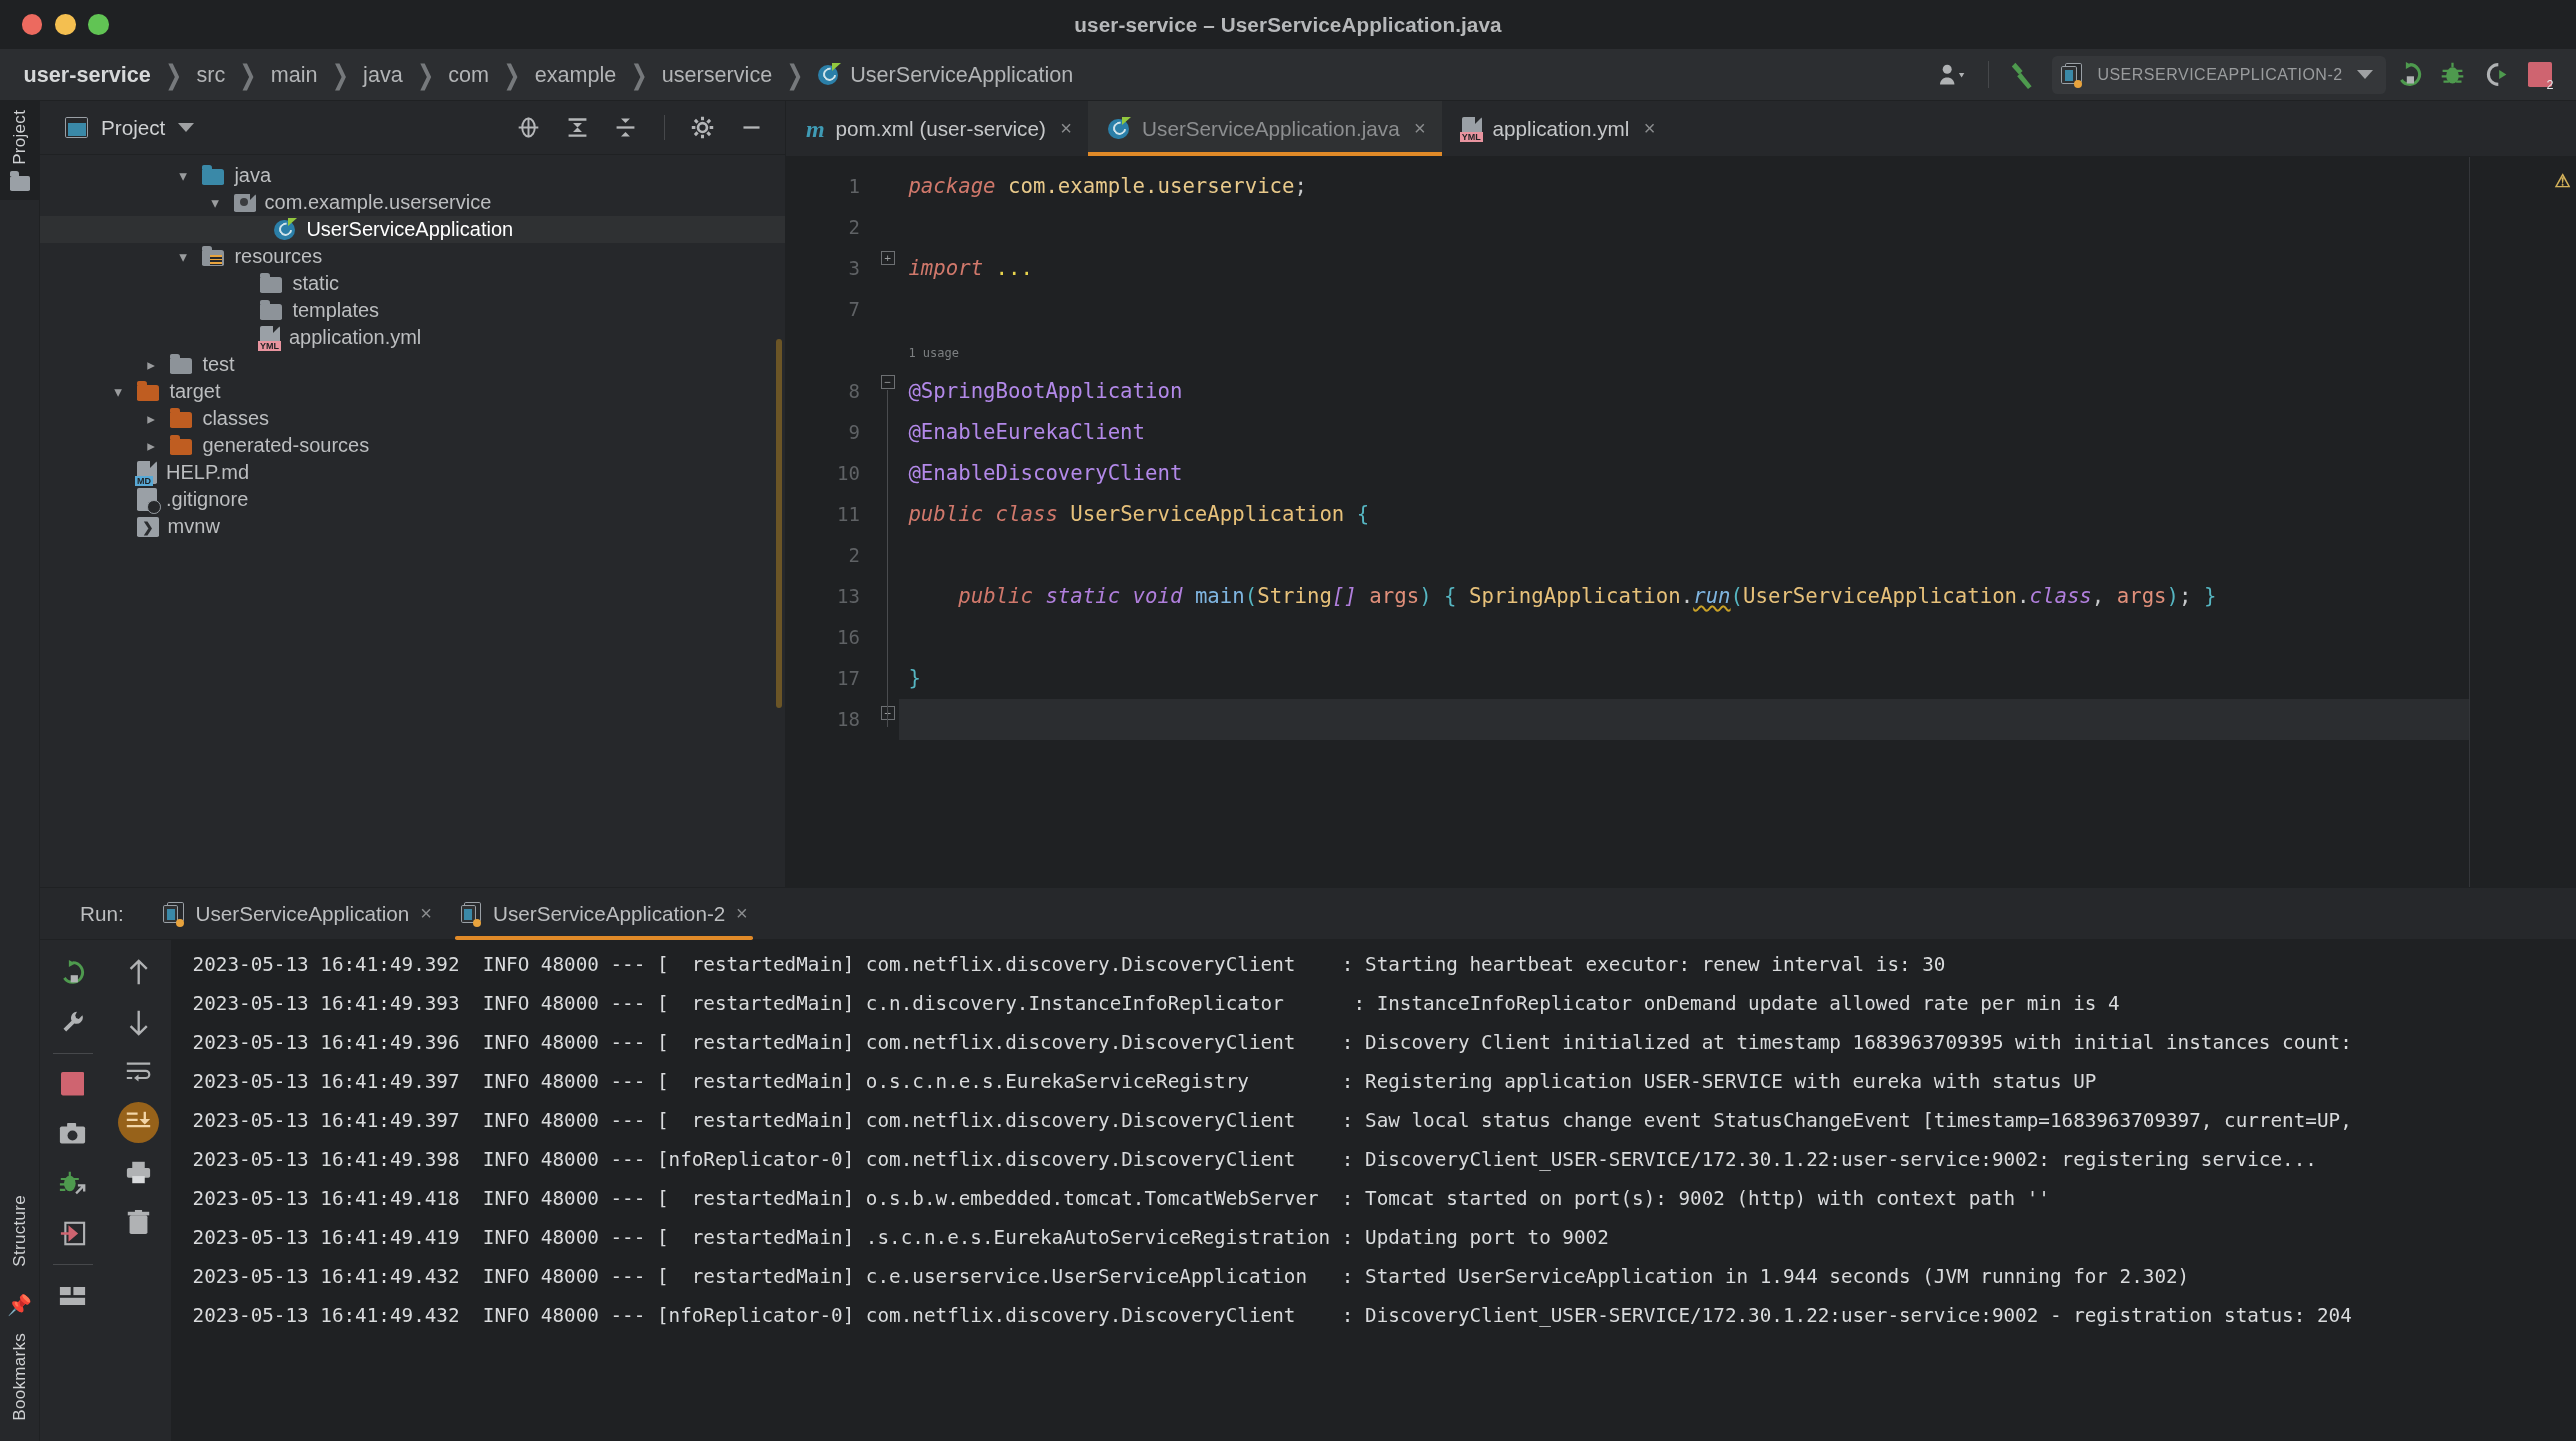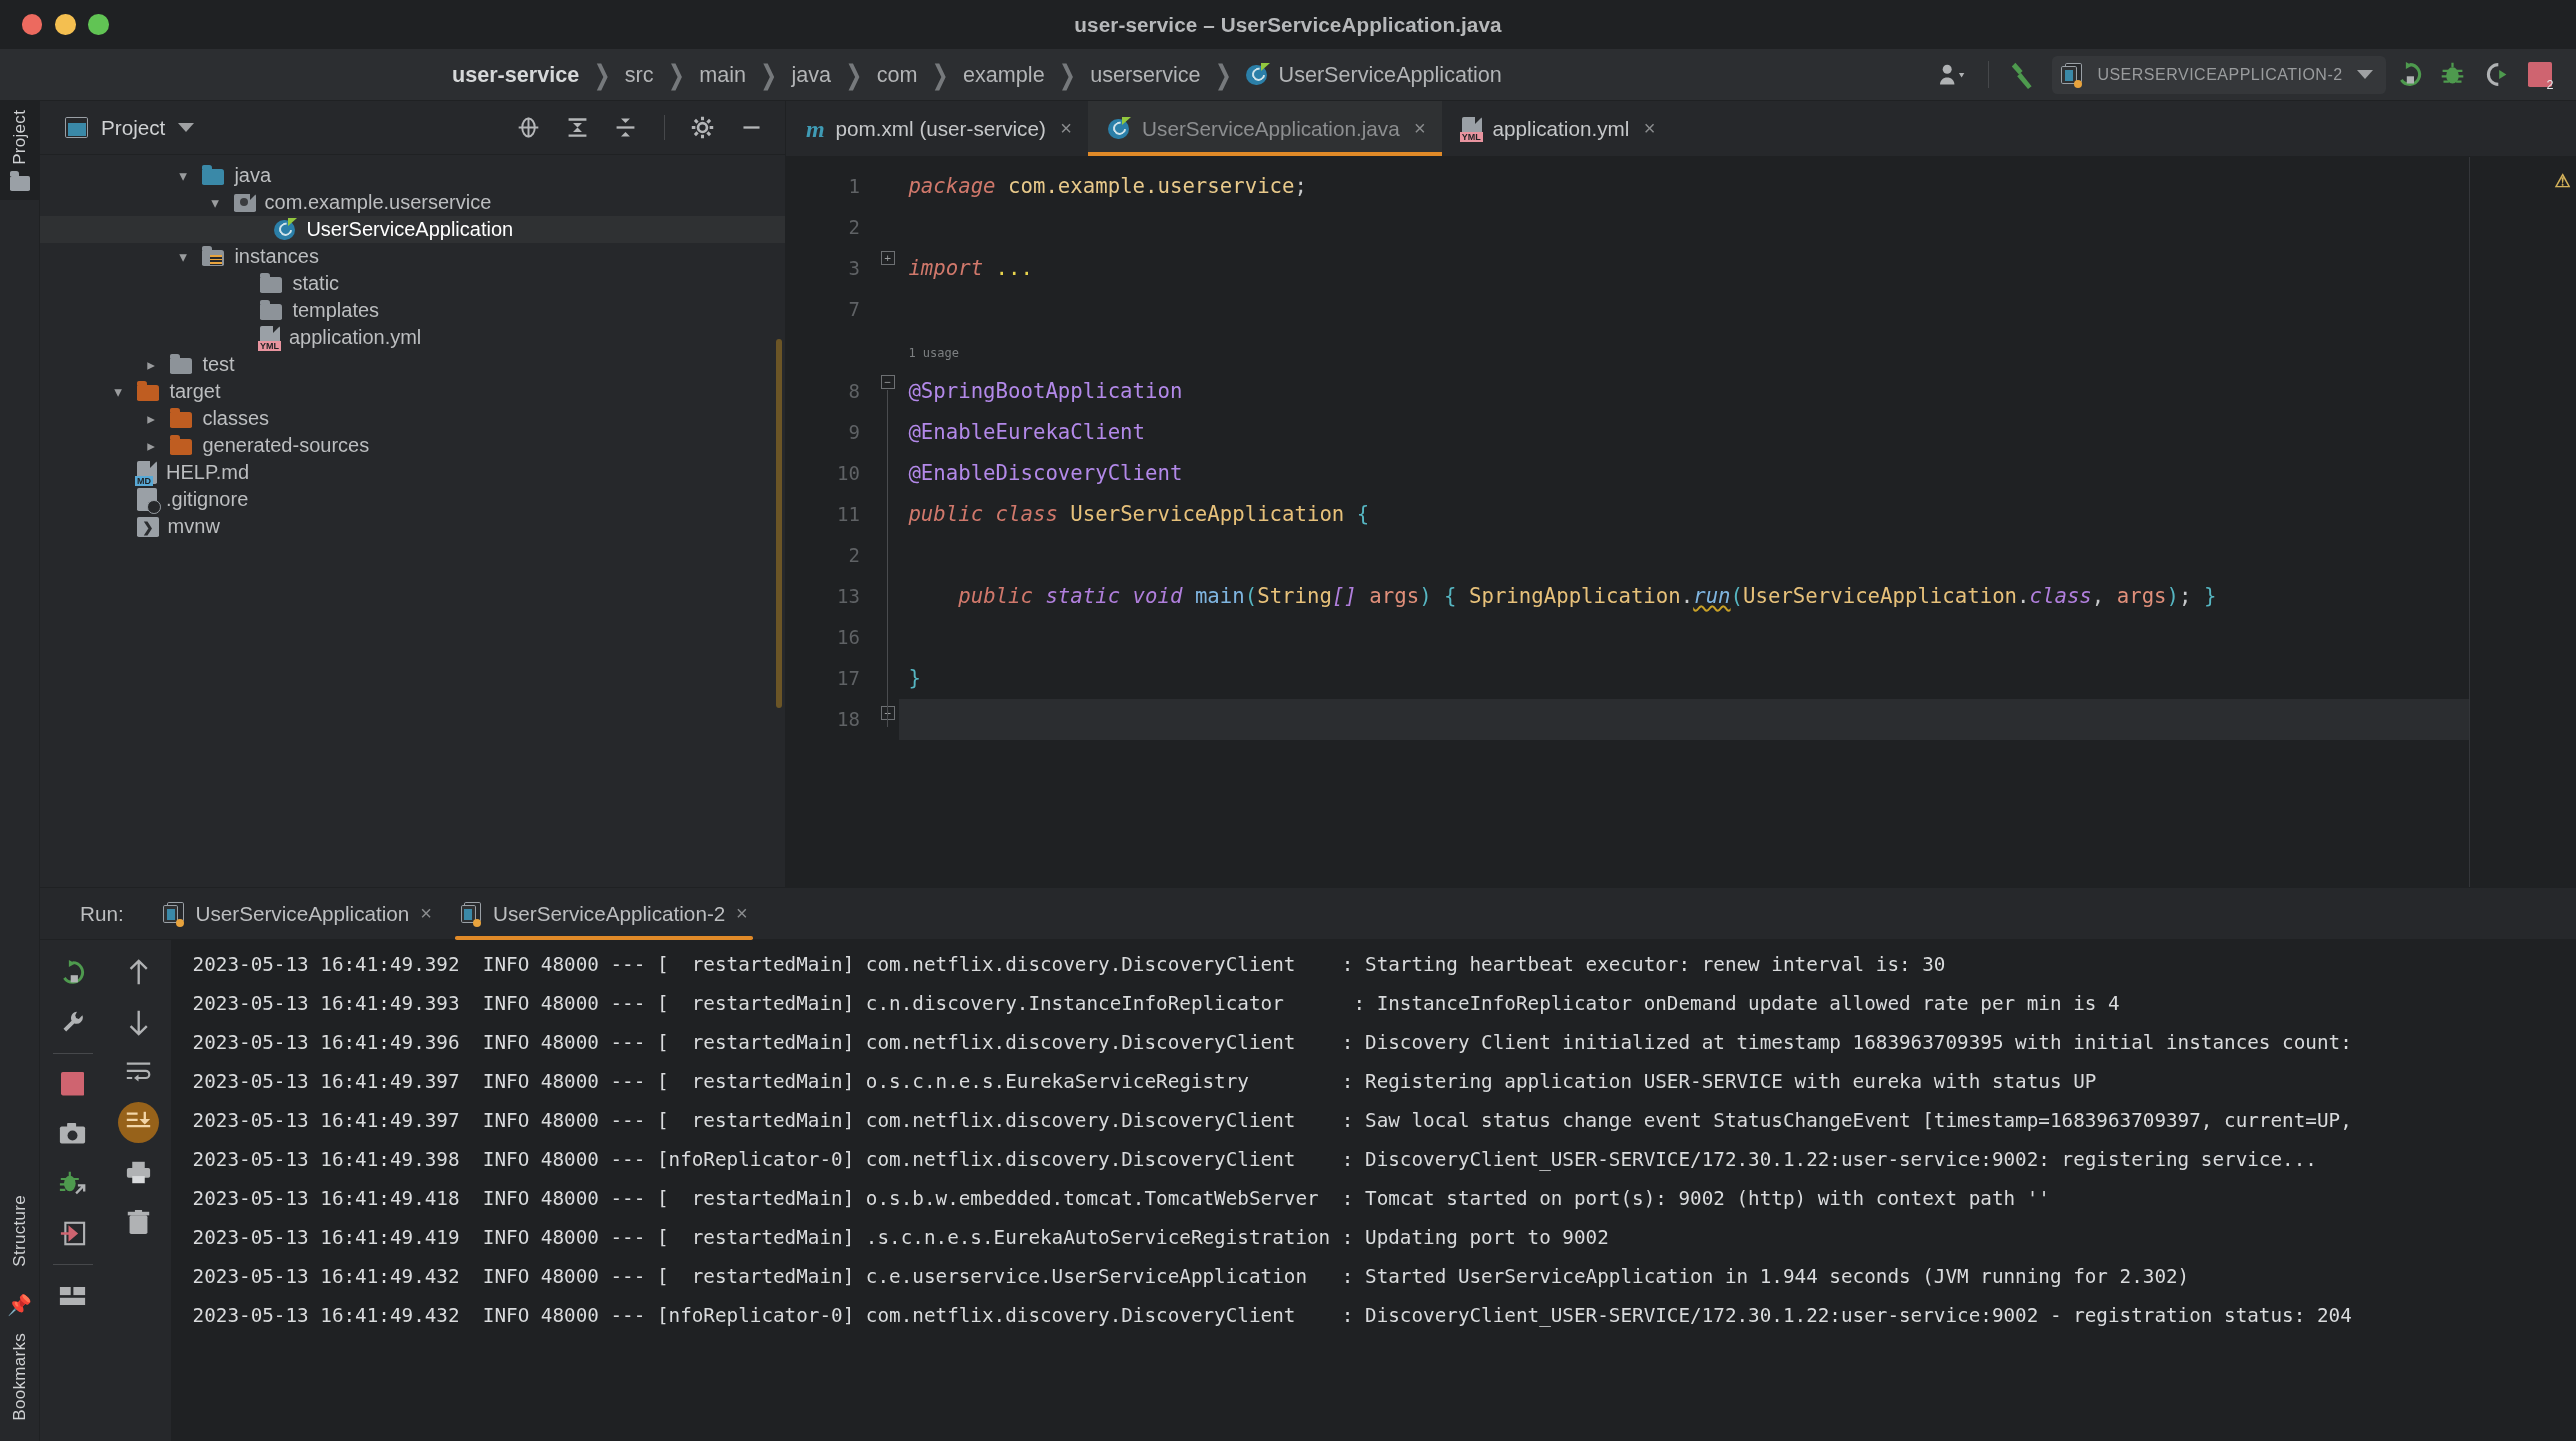--- a/index.html
+++ b/index.html
@@ -37,21 +37,21 @@
   }
 
   
   .navbar {
     height: 52px; flex: 0 0 52px;
     background: #2c2e31;
     display: flex; align-items: center;
     padding: 0 16px 0 20px;
     border-bottom: 0.9px solid #1f2123;
   }
-  .crumbs { display: flex; align-items: center; flex: 1 1 auto; min-width: 0; justify-content: center; }
+  .crumbs { display: flex; align-items: center; flex: 1 1 auto; min-width: 0; }
   .crumb {
     font-size: 21.6px; color: #b2b4b6; white-space: nowrap;
     padding: 1.8px 3.6px; border-radius: 2.7px;
   }
   .crumb.root { font-weight: bold; color: #d6d8d9; }
   .crumb-sep {
     color: #76797c; font-size: 20px; margin: 0 10.8px;
     transform: scaleY(1.35);
   }
   .crumb-file { display: flex; align-items: center; gap: 9px; }
@@ -573,21 +573,21 @@
                   <span class="leaf"></span>
               </span>
               <span>UserServiceApplication</span>
             </div>
 
             <div class="trow" style="padding-left:133px">
               <span class="chev">▾</span>
               <span class="fico res">
                   <span class="fold"></span>
                 </span>
-              <span>instances</span>
+              <span>resources</span>
             </div>
 
             <div class="trow" style="padding-left:191px">
               <span class="chev none">▾</span>
               <span class="fico">
                   <span class="fold"></span>
                 </span>
               <span>static</span>
             </div>
 

